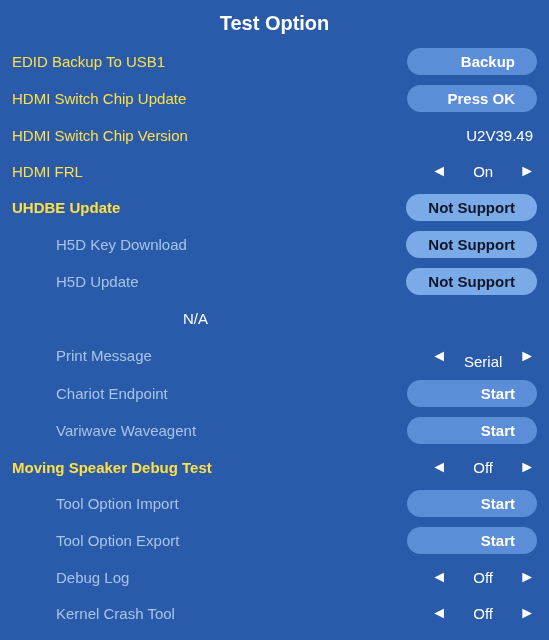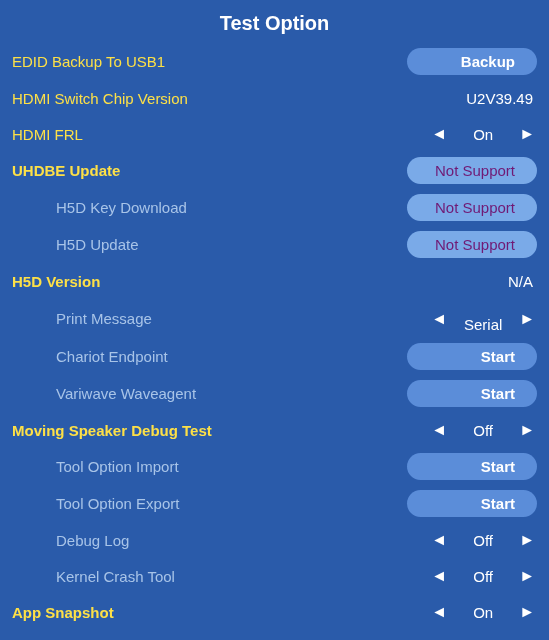--- a/index.html
+++ b/index.html
@@ -67,22 +67,22 @@
       padding: 5px 22px;
       font-size: 15px;
       font-weight: bold;
       cursor: pointer;
       min-width: 130px;
       text-align: right;
     }
 
     .btn.not-support {
       background-color: #7aaae8;
-      color: #701a75;
-      font-weight: normal;
+      color: #0f172a;
+      font-weight: bold;
     }
 
     .btn.start {
       background-color: #5b8dd9;
     }
 
     .plain-value {
       font-size: 15px;
       color: white;
       padding: 0 4px;
@@ -110,20 +110,26 @@
 <div class="page-title">Test Option</div>
 
 <div class="menu-list" id="menu-list">
 <div class="menu-row">
       <span class="label">EDID Backup To USB1</span>
       <div class="value-area">
         <button class="btn">Backup</button>
       </div>
     </div>
     <div class="menu-row">
+      <span class="label">HDMI Switch Chip Update</span>
+      <div class="value-area">
+        <button class="btn">Press OK</button>
+      </div>
+    </div>
+    <div class="menu-row">
       <span class="label">HDMI Switch Chip Version</span>
       <div class="value-area">
         <span class="plain-value">U2V39.49</span>
       </div>
     </div>
     <div class="menu-row">
       <span class="label">HDMI FRL</span>
       <div class="value-area">
         <div class="value-with-arrows">
           <span class="arrow arrow-left">◄</span>
@@ -144,21 +150,20 @@
         <button class="btn not-support">Not Support</button>
       </div>
     </div>
     <div class="menu-row">
       <span class="label dim">H5D Update</span>
       <div class="value-area">
         <button class="btn not-support">Not Support</button>
       </div>
     </div>
     <div class="menu-row">
-      <span class="label bold">H5D Version</span>
       <div class="value-area">
         <span class="plain-value">N/A</span>
       </div>
     </div>
     <div class="menu-row">
       <span class="label dim">Print Message</span>
       <div class="value-area">
         <div class="value-with-arrows">
           <span class="arrow arrow-left">◄</span>
           <span class="plain-value" style="min-width: 60px; text-align: center; margin-top: 12px;">Serial</span>

